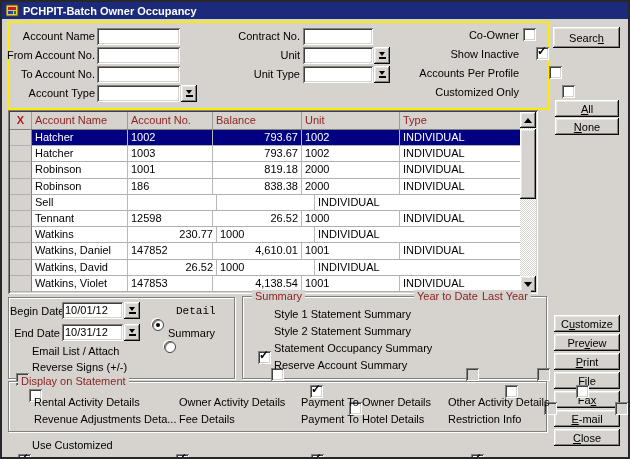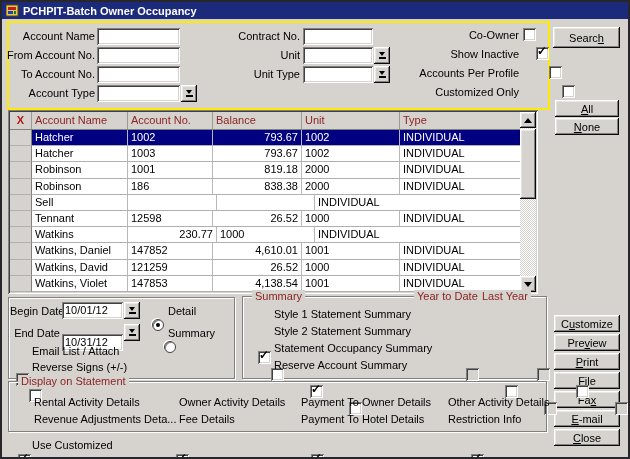--- a/index.html
+++ b/index.html
@@ -181,21 +181,20 @@
           <div class="td c0 selcell"></div>
           <div class="td c1">Watkins, Daniel</div>
           <div class="td c2">147852</div>
           <div class="td c3 num">4,610.01</div>
           <div class="td c4">1001</div>
           <div class="td c5" style="border-right: none;">INDIVIDUAL</div>
         </div>
         <div class="tr">
           <div class="td c0 selcell"></div>
           <div class="td c1">Watkins, David</div>
-          <div class="td c2">121259</div>
           <div class="td c3 num">26.52</div>
           <div class="td c4">1000</div>
           <div class="td c5" style="border-right: none;">INDIVIDUAL</div>
         </div>
         <div class="tr">
           <div class="td c0 selcell"></div>
           <div class="td c1">Watkins, Violet</div>
           <div class="td c2">147853</div>
           <div class="td c3 num">4,138.54</div>
           <div class="td c4">1001</div>
@@ -214,26 +213,26 @@
   </div>
 
   <div class="abs group" style="left:6px;top:295px;width:227px;height:82px;"></div>
   <div class="flabel" style="left:8px;top:303px;width:50px;">Begin Date</div>
   <div class="abs sunken input" style="left:60px;top:300px;width:61px;height:17px;">10/01/12</div>
   <div class="abs btn ddbtn" style="left:122px;top:300px;width:16px;height:17px;">
       <span class="dd-arrow"></span>
       <span class="dd-bar"></span>
     </div>
   <div class="flabel" style="left:8px;top:325px;width:50px;">End Date</div>
-  <div class="abs sunken input" style="left:60px;top:332px;width:61px;height:17px;">10/31/12</div>
+  <div class="abs sunken input" style="left:60px;top:322px;width:61px;height:17px;">10/31/12</div>
   <div class="abs btn ddbtn" style="left:122px;top:322px;width:16px;height:17px;">
       <span class="dd-arrow"></span>
       <span class="dd-bar"></span>
     </div>
-  <div id="detail-radios"><div class="radio abs" style="left:150px;top:302px;"><div class="dot"></div></div><div class="abs ltext" style="left:166px;top:303px;">Detail</div><div class="radio abs" style="left:150px;top:324px;"></div><div class="abs ltext" style="left:166px;top:325px;">Summary</div></div>
+  <div id="detail-radios"><div class="radio abs" style="left:150px;top:302px;"><div class="dot"></div></div><div class="abs ltext" style="left:174px;top:303px;font-family:Liberation Mono, monospace;">Detail</div><div class="radio abs" style="left:150px;top:324px;"></div><div class="abs ltext" style="left:166px;top:325px;">Summary</div></div>
   <div id="date-checkboxes"><div class="cb abs" style="left:14px;top:342px;"></div><div class="abs ltext" style="left:30px;top:343px;">Email List / Attach</div><div class="cb abs" style="left:14px;top:358px;"></div><div class="abs ltext" style="left:30px;top:359px;">Reverse Signs (+/-)</div></div>
 
   <div class="abs group" style="left:240px;top:294px;width:305px;height:83px;"></div>
   <div class="legend" style="left:250px;top:288px;">Summary</div>
   <div class="legend" style="left:412px;top:288px;text-align:center;">Year to Date</div>
   <div class="legend" style="left:477px;top:288px;">Last Year</div>
   <div id="summary-rows"><div class="cb abs" style="left:256px;top:305px;"><div class="mark">✓</div></div><div class="abs ltext" style="left:272px;top:306px;">Style 1 Statement Summary</div><div class="cb abs" style="left:256px;top:322px;"></div><div class="abs ltext" style="left:272px;top:323px;">Style 2 Statement Summary</div><div class="cb abs dis" style="left:438px;top:322px;"></div><div class="cb abs dis" style="left:496px;top:322px;"></div><div class="cb abs" style="left:256px;top:339px;"><div class="mark">✓</div></div><div class="abs ltext" style="left:272px;top:340px;">Statement Occupancy Summary</div><div class="cb abs" style="left:438px;top:339px;"></div><div class="cb abs" style="left:496px;top:339px;"></div><div class="cb abs" style="left:256px;top:356px;"></div><div class="abs ltext" style="left:272px;top:357px;">Reserve Account Summary</div><div class="cb abs dis" style="left:438px;top:356px;"></div><div class="cb abs dis" style="left:496px;top:356px;"></div></div>
 
   <div class="abs group" style="left:6px;top:379px;width:539px;height:51px;"></div>
   <div class="legend" style="left:16px;top:373px;">Display on Statement</div>

